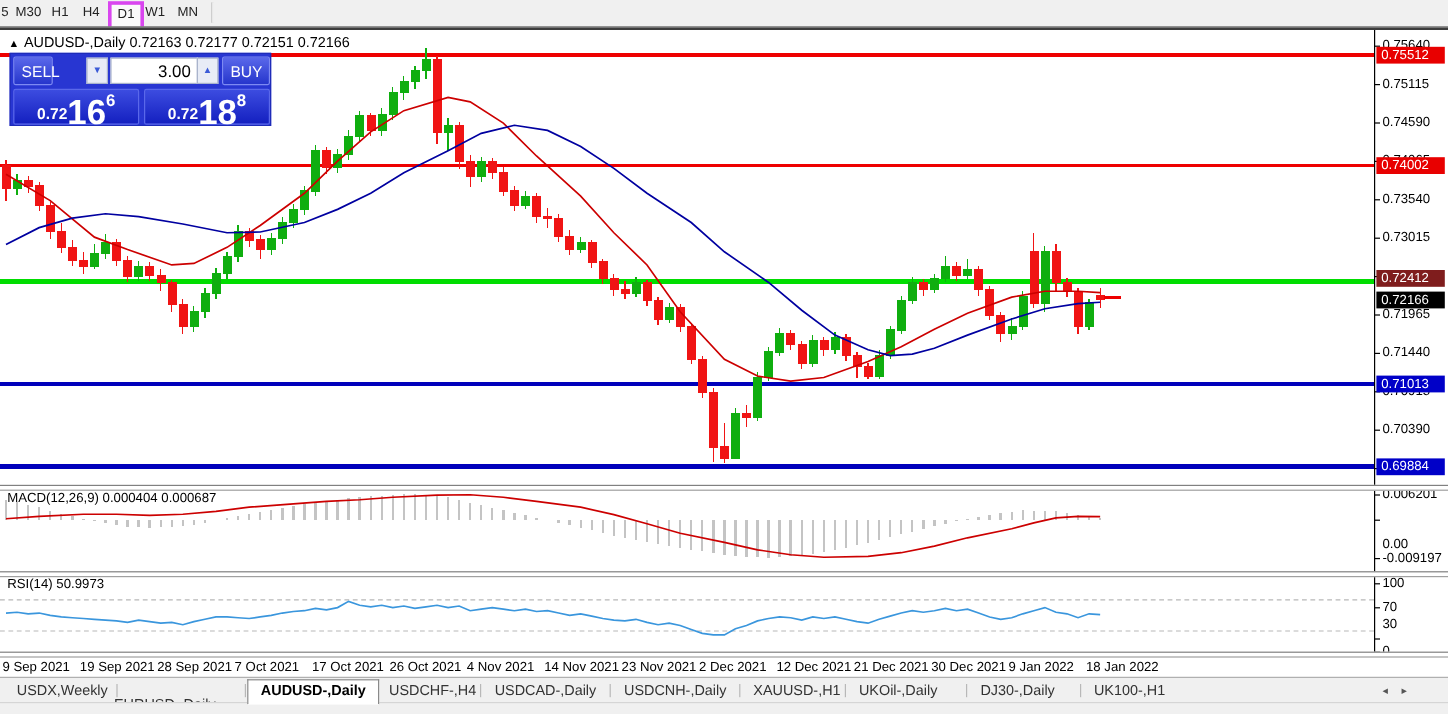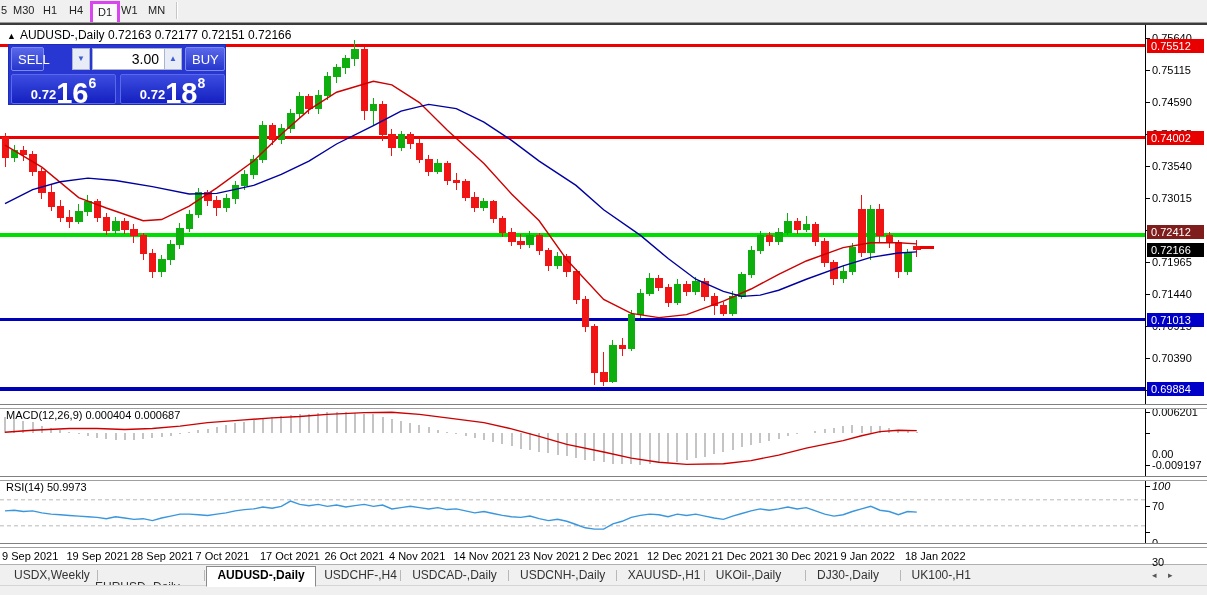--- a/index.html
+++ b/index.html
@@ -452,25 +452,25 @@
     <div class="badge abs" style="top: 242.652px; background: rgb(0, 0, 0); color: rgb(255, 255, 255);">0.72166</div>
     <div class="badge abs" style="top: 312.905px; background: rgb(0, 0, 200); color: rgb(255, 255, 255);">0.71013</div>
     <div class="badge abs" style="top: 381.696px; background: rgb(0, 0, 200); color: rgb(255, 255, 255);">0.69884</div>
     <div class="tickdash abs" style="top: 411.617px;"></div>
     <div class="ind-label abs" style="top: 405.617px;">0.006201</div>
     <div class="tickdash abs" style="top: 433px;"></div>
     <div class="ind-label abs" style="top: 427px; margin-top: 21px;">0.00</div>
     <div class="tickdash abs" style="top: 464.714px;"></div>
     <div class="ind-label abs" style="top: 458.714px;">-0.009197</div>
     <div class="tickdash abs" style="top: 486.301px;"></div>
-    <div class="ind-label abs" style="top: 480.301px; font-style: italic;">100</div>
+    <div class="ind-label abs" style="top: 480.301px;">100</div>
     <div class="tickdash abs" style="top: 505.816px;"></div>
     <div class="ind-label abs" style="top: 499.816px; text-align: center;">70</div>
     <div class="tickdash abs" style="top: 531.835px;"></div>
-    <div class="ind-label abs" style="top: 556px;">30</div>
+    <div class="ind-label abs" style="top: 514px;">30</div>
     <div class="tickdash abs" style="top: 543px;"></div>
     <div class="ind-label abs" style="top: 537px;">0</div>
   </div>
 <div id="date-row" class="abs">
     <div class="datelbl" style="left: 2px;">9 Sep 2021</div>
     <div class="datelbl" style="left: 66.5px;">19 Sep 2021</div>
     <div class="datelbl" style="left: 131px;">28 Sep 2021</div>
     <div class="datelbl" style="left: 195.5px;">7 Oct 2021</div>
     <div class="datelbl" style="left: 260px;">17 Oct 2021</div>
     <div class="datelbl" style="left: 324.5px;">26 Oct 2021</div>

